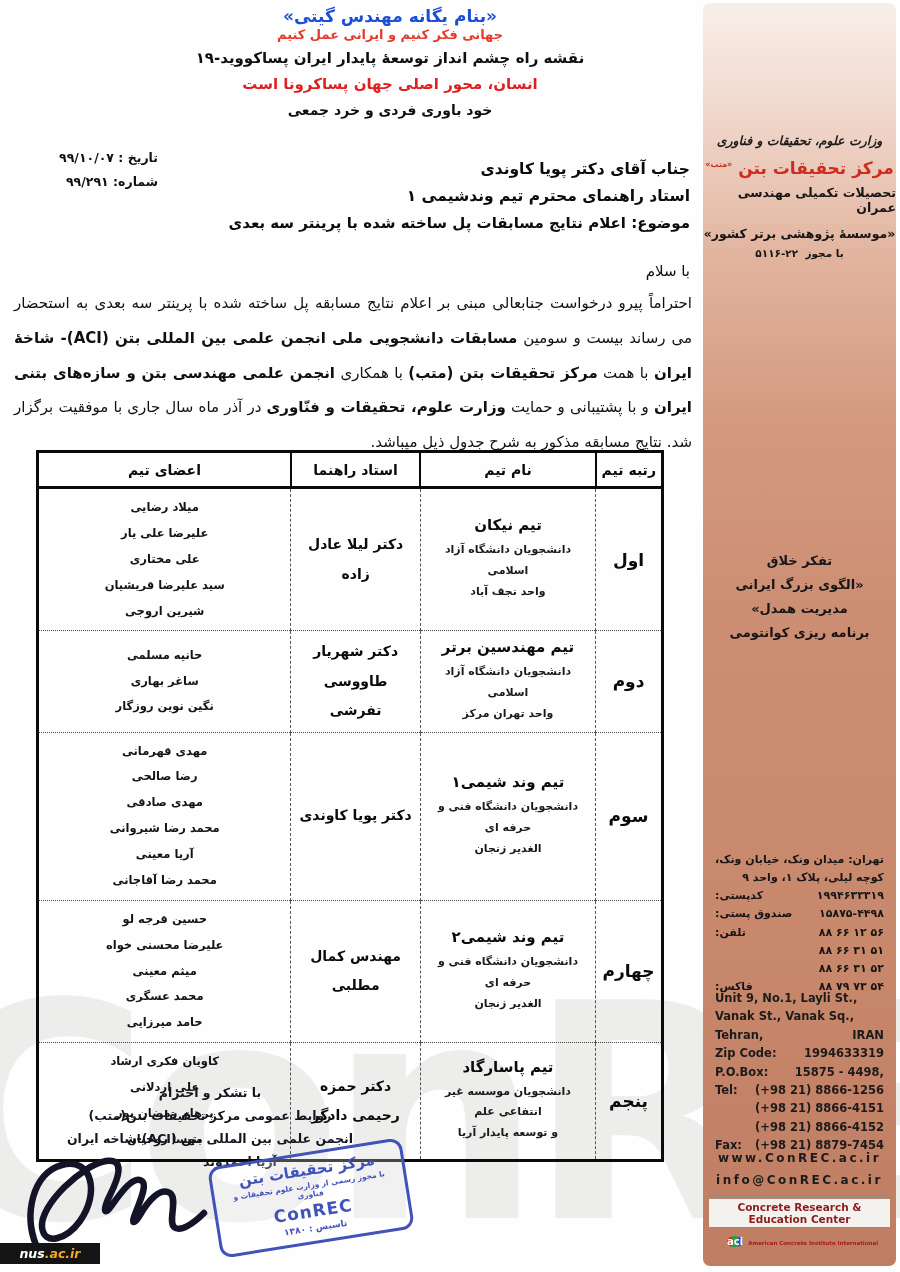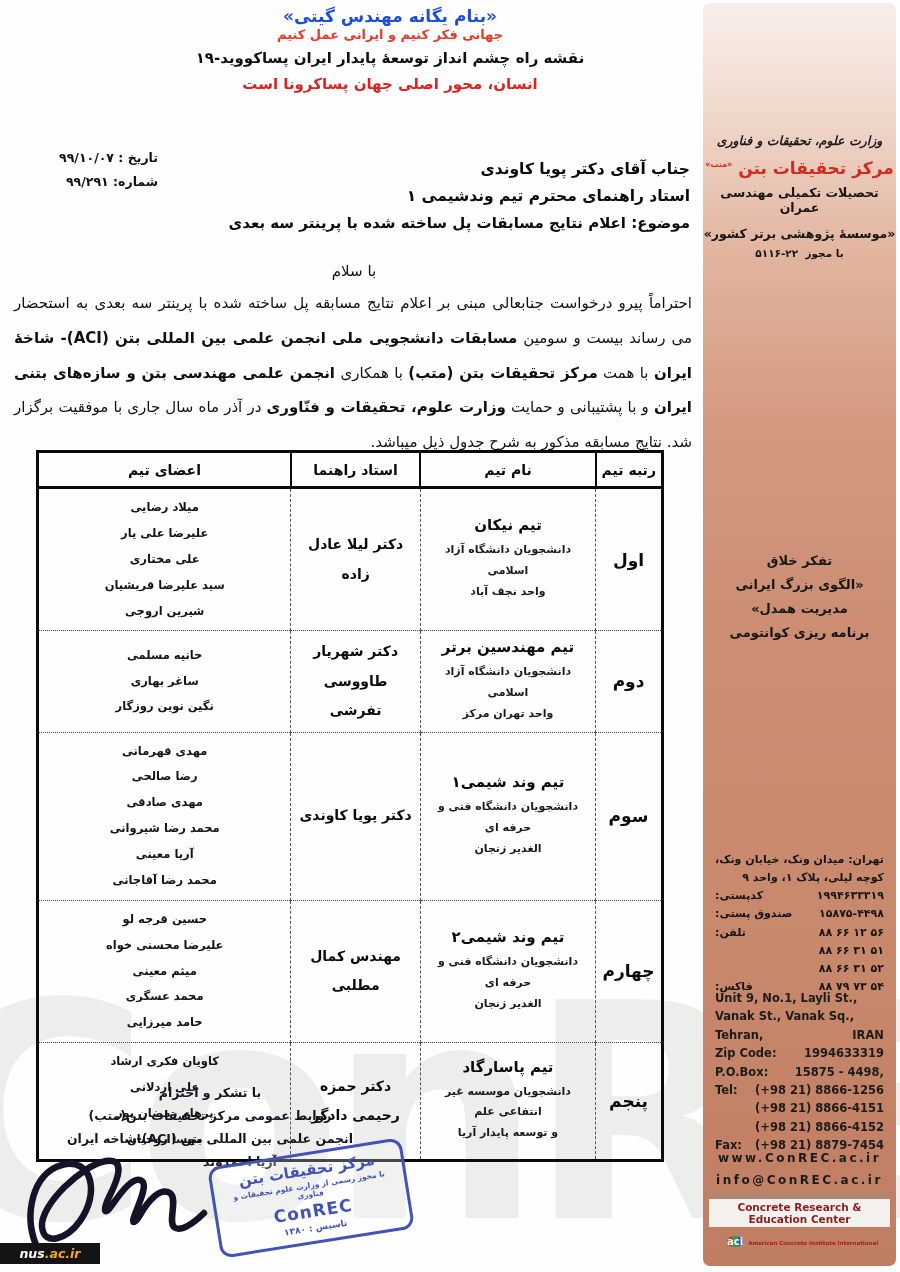--- a/index.html
+++ b/index.html
@@ -30,21 +30,21 @@
     font-size:12.5px; font-weight:bold; color:#111; z-index:2; }
   .meta-block .row { margin-bottom:9px; }
 
   
   .recipient { position:absolute; left:35px; top:160px; width:655px; direction:rtl; text-align:right;
     color:#0c0c0c; z-index:2; }
   .recipient .r-line { font-size:15.5px; font-weight:bold; margin-bottom:9px; }
   .recipient .subject { font-size:15px; font-weight:bold; }
 
   
-  .salutation { position:absolute; left:18px; top:262px; width:672px; direction:rtl; text-align:center;
+  .salutation { position:absolute; left:18px; top:262px; width:672px; direction:rtl; text-align:right;
     font-size:15px; color:#111; z-index:2; }
   .body-par { position:absolute; left:14px; top:286px; width:678px; direction:rtl; text-align:justify;
     font-size:15px; line-height:2.32; color:#101010; z-index:2; }
   .body-par .b { font-weight:bold; }
 
   
   .tbl-wrap { position:absolute; left:36px; top:450px; width:628px; z-index:2; }
   table.results { width:100%; border-collapse:collapse; direction:rtl; background:transparent; }
   table.results { border:3px solid #0a0a0a; }
   table.results th { border-bottom:3px solid #0a0a0a; border-right:2px solid #0a0a0a;
@@ -84,21 +84,21 @@
 
   
   .sidebar { position:absolute; right:4px; top:3px; width:193px; height:1263px; border-radius:7px;
     background:linear-gradient(180deg,#f8eee9 0%, #f2ddd3 7%, #e2b49e 20%, #d39a80 33%,
       #cc8d72 50%, #c8886c 75%, #bf7d62 100%); z-index:1; overflow:hidden; }
   .sb-group { position:absolute; left:0; width:100%; text-align:center; direction:rtl; color:#151515;margin-top:48px; }
   .sb-top { top:82px; }
   .sb-ministry { font-size:12.5px; font-style:italic; font-weight:bold; color:#1c1c1c; }
   .sb-center { font-size:17px; font-weight:bold; color:#cf2b1e; margin-top:10px; }
   .sb-center sup { font-size:8px; }
-  .sb-grad { font-size:12.5px; font-weight:bold; margin-top:7px; }
+  .sb-grad { font-size:12.5px; font-weight:bold; margin-top:7px;text-align:right; }
   .sb-best { font-size:12.5px; font-weight:bold; margin-top:11px; }
   .sb-license { font-size:10.5px; font-weight:bold; margin-top:6px; }
   .sb-license .num { direction:ltr; unicode-bidi:embed; }
 
   .sb-motto { top:498px; font-size:13px; font-weight:bold; line-height:1.85; }
 
   .sb-addr-fa { top:800px; font-size:11px; font-weight:bold; text-align:right; padding:0 12px; line-height:1.65; }
   .sb-addr-fa .kv { display:flex; flex-direction:row-reverse; justify-content:space-between; }
   .sb-addr-fa .v { direction:ltr; unicode-bidi:embed; }
 
@@ -130,20 +130,21 @@
 
 <div class="page">
 
   <div class="watermark">ConREC</div>
 
   <div class="letter-head">
     <div class="bismillah">«بنام یگانه مهندس گیتی»</div>
     <div class="tagline">جهانی فکر کنیم و ایرانی عمل کنیم</div>
     <div class="roadmap">نقشه راه چشم انداز توسعهٔ پایدار ایران پساکووید-۱۹</div>
     <div class="slogan-red">انسان، محور اصلی جهان پساکرونا است</div>
+    <div class="slogan-black">خود باوری فردی و خرد جمعی</div>
   </div>
 
   <div class="meta-block">
     <div class="row">تاریخ : ۹۹/۱۰/۰۷</div>
     <div class="row">شماره: ۹۹/۲۹۱</div>
   </div>
 
   <div class="recipient">
     <div class="r-line">جناب آقای دکتر پویا کاوندی</div>
     <div class="r-line">استاد راهنمای محترم تیم وندشیمی ۱</div>

